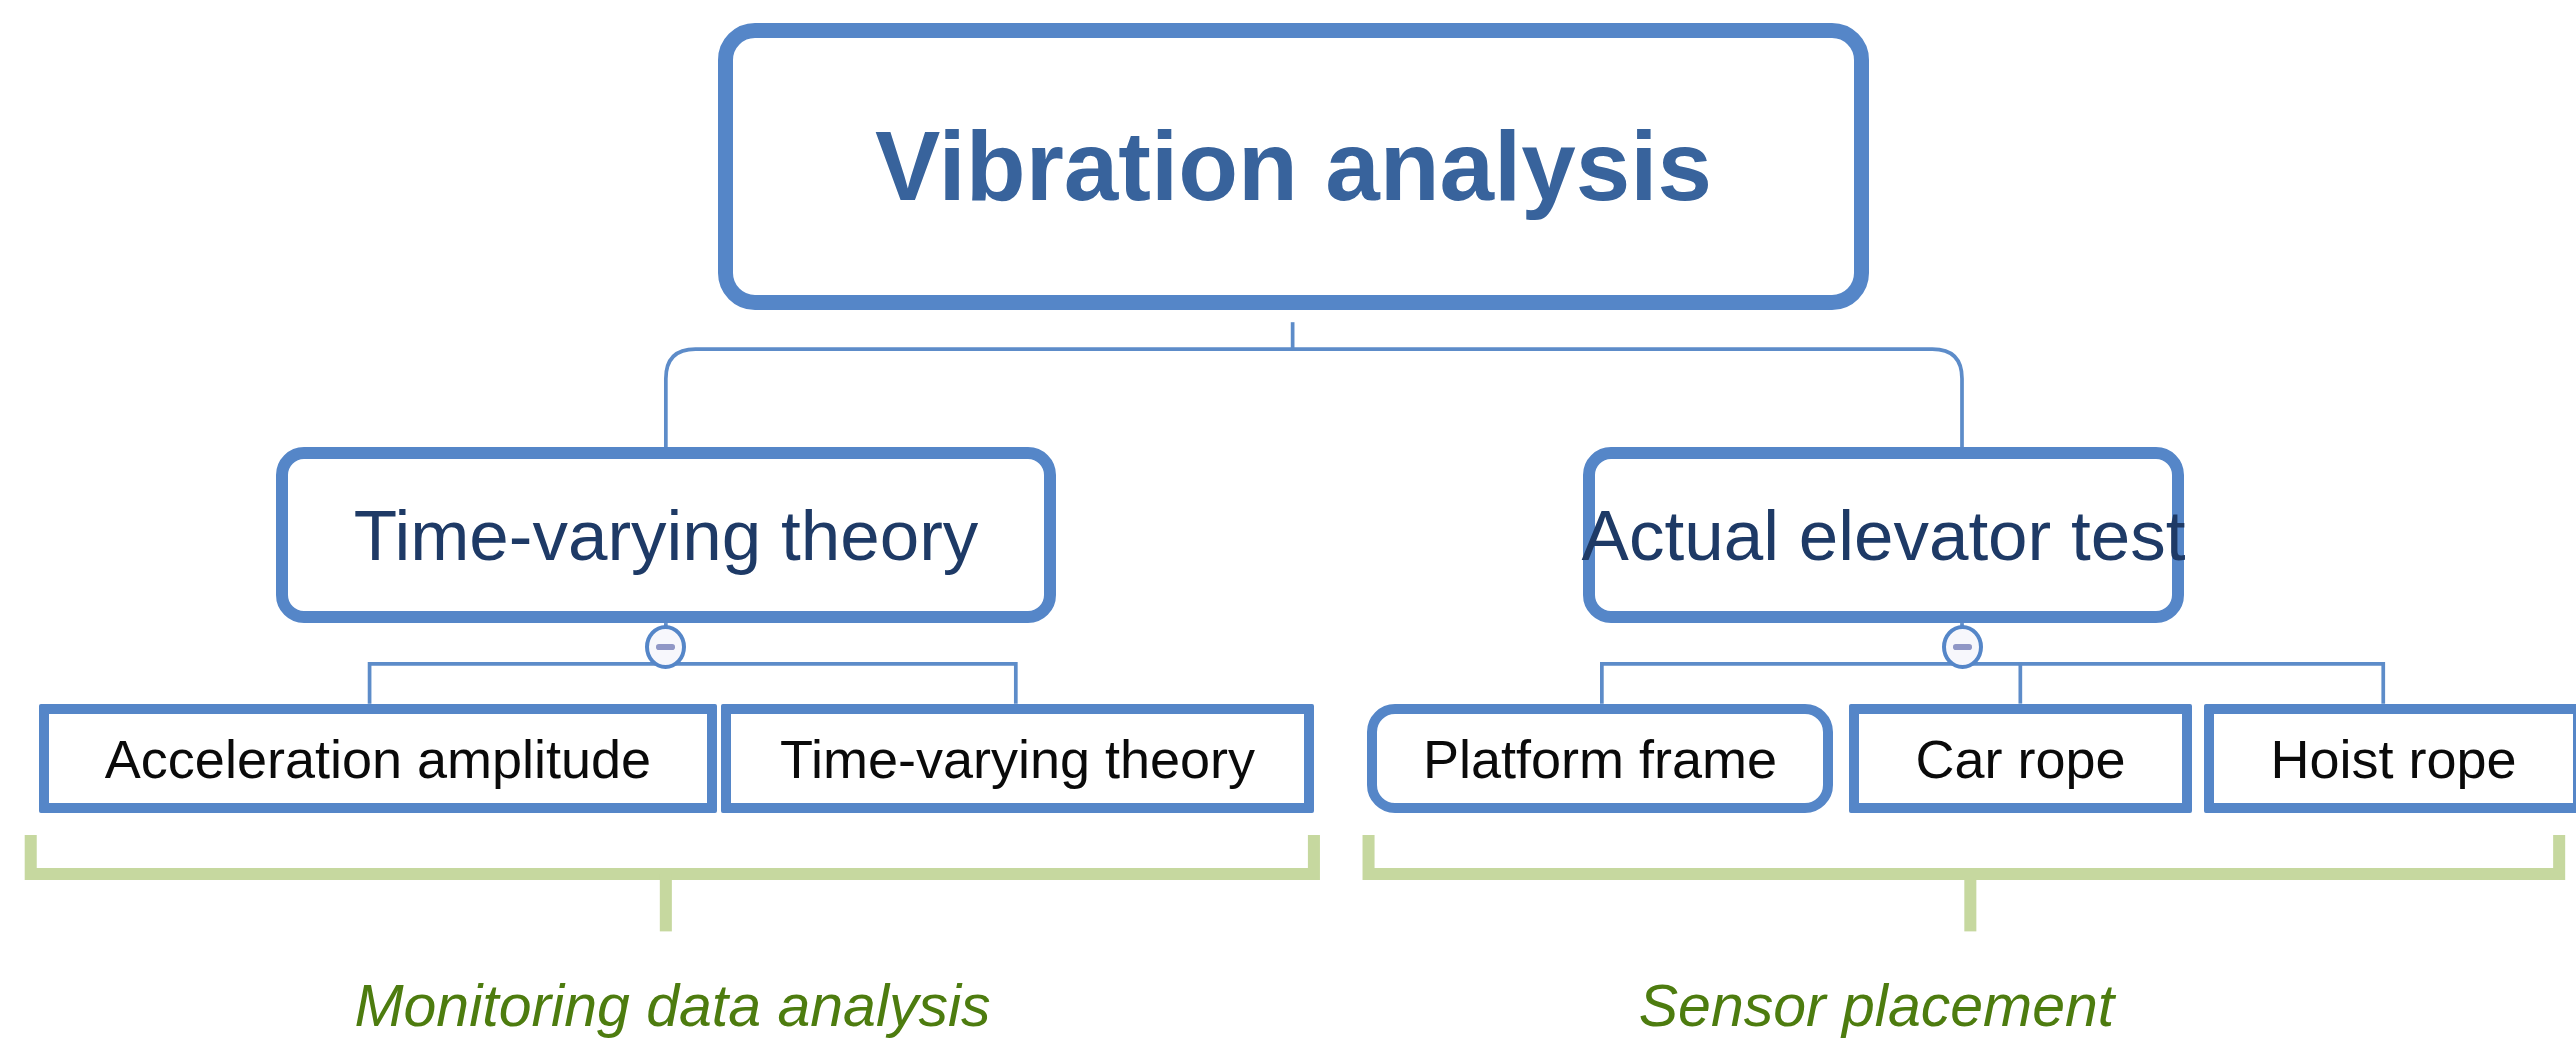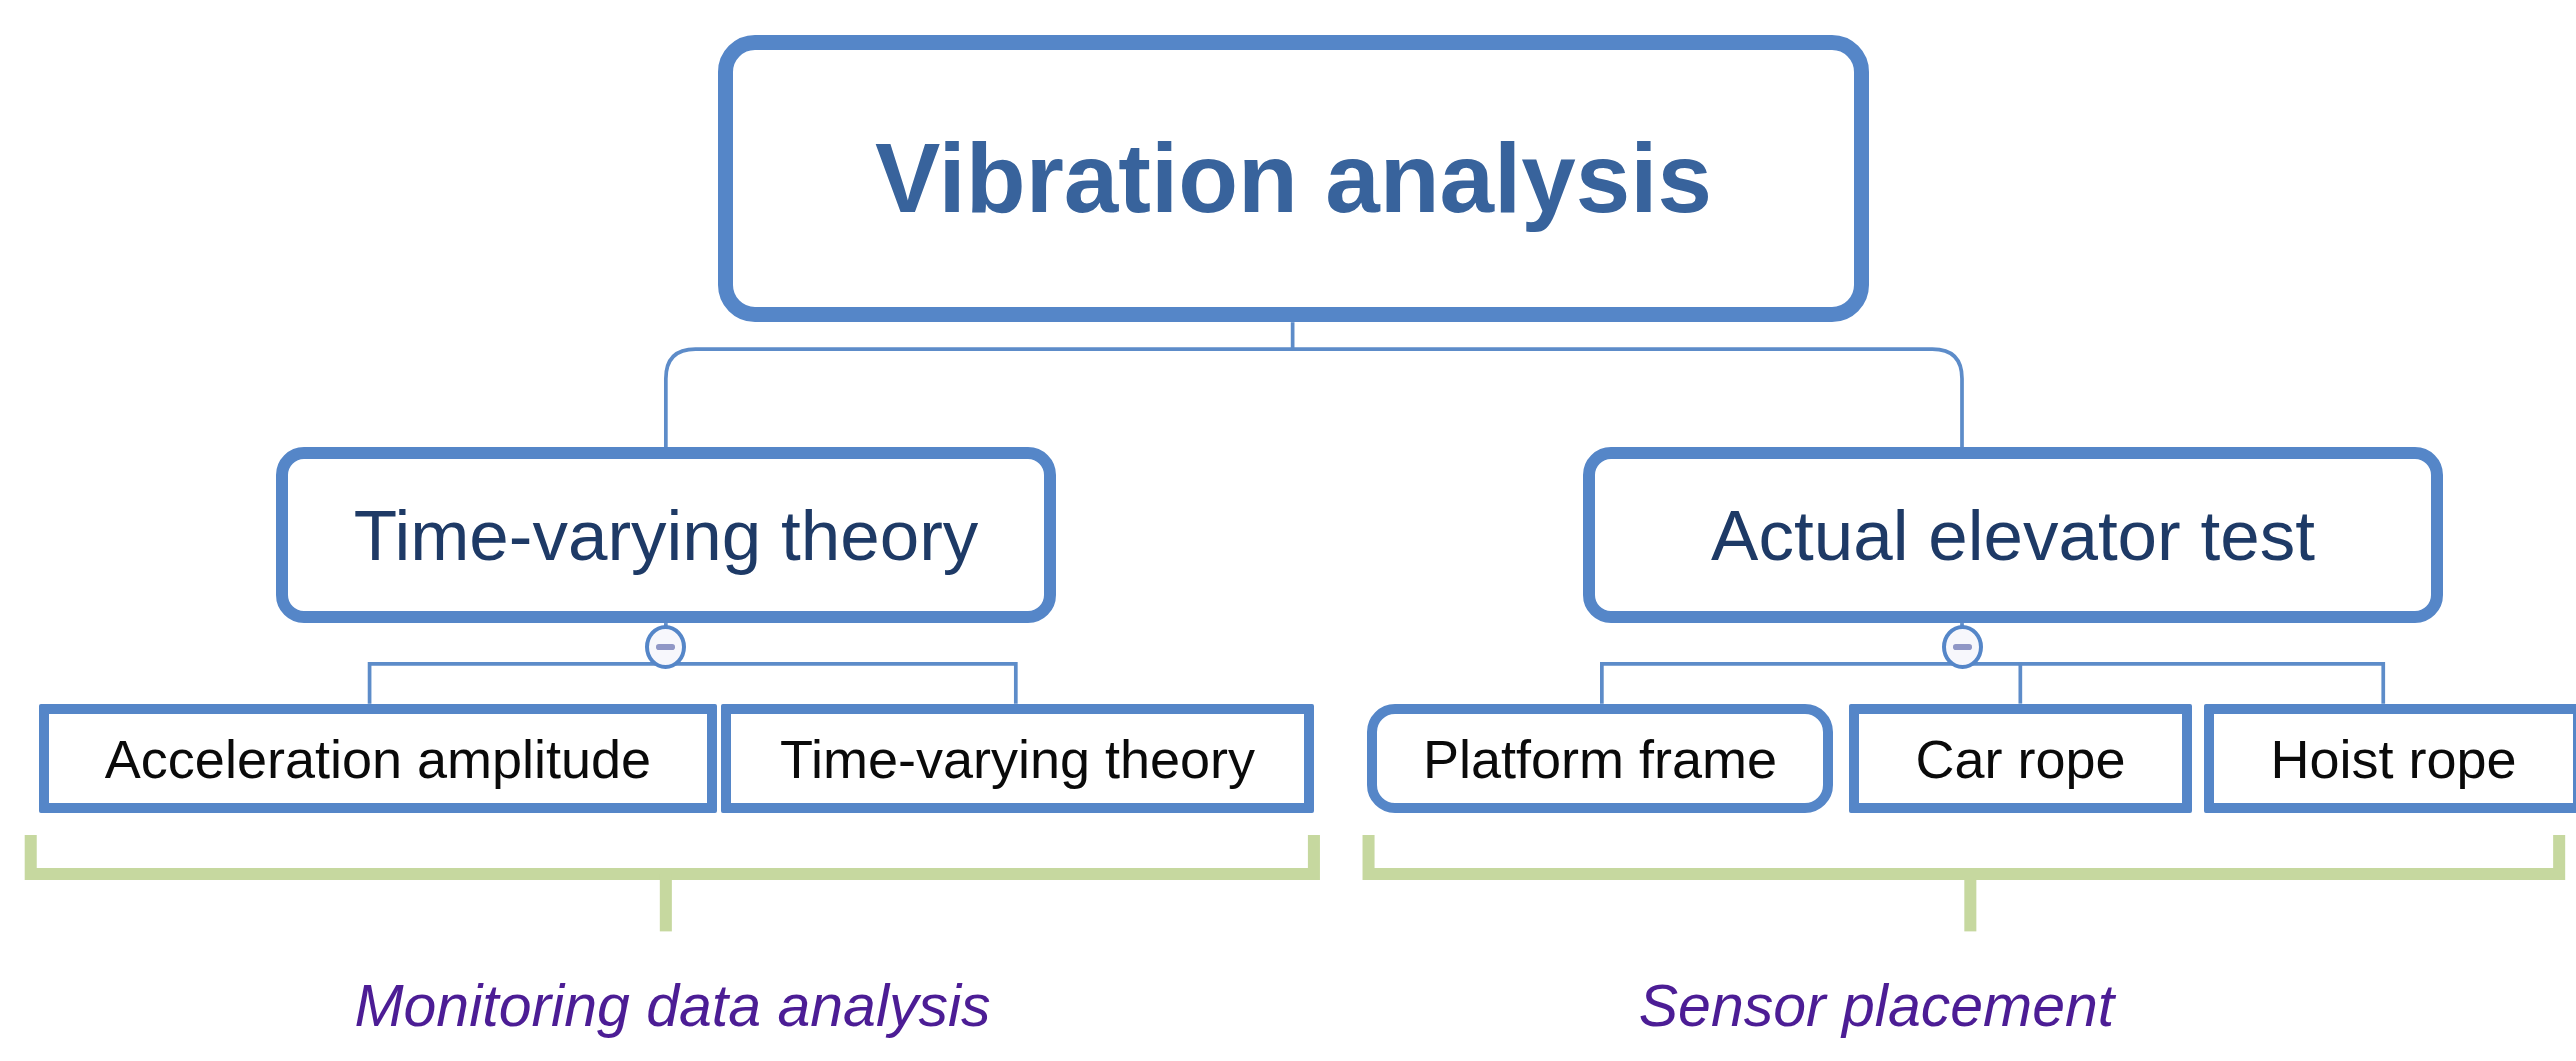--- a/index.html
+++ b/index.html
@@ -20,30 +20,30 @@
     position: absolute;
     box-sizing: border-box;
     background: #ffffff;
     display: flex;
     align-items: center;
     justify-content: center;
     text-align: center;
     white-space: nowrap;
   }
   .node-root {
-    left: 718px; top: 35px; width: 1151px; height: 287px;
+    left: 718px; top: 23px; width: 1151px; height: 287px;
     border: 15.7px solid #5586C8; border-radius: 37px;
     font-size: 98px; font-weight: bold; color: #38639C;
   }
   .node-branch {
     border: 12px solid #5586C8; border-radius: 28px;
     font-size: 71px; color: #1E3A66;
   }
   .node-branch-left  { left: 276px;  top: 447px; width: 780px; height: 176px; }
-  .node-branch-right { left: 1583px; top: 447px; width: 860px; height: 176px; }
+  .node-branch-right { left: 1583px; top: 447px; width: 601px; height: 176px; }
   .node-leaf {
     top: 704px; height: 109px;
     border: 10.2px solid #5586C8; border-radius: 1.9px;
     font-size: 54px; color: #0A0A0A;
   }
   .leaf-a { left: 39px;   width: 678px; }
   .leaf-b { left: 721px;  width: 593px; }
   .leaf-c { left: 1367px; width: 466px; border-radius: 28px; }
   .leaf-d { left: 1849px; width: 343px; }
   .leaf-e { left: 2204px; width: 379px; }
@@ -64,21 +64,21 @@
     background: #9097C6;
     border-radius: 2.8px;
   }
   .group-label {
     position: absolute;
     top: 972px;
     width: 833px;
     text-align: center;
     font-size: 59px;
     font-style: italic;
-    color: #4c1d95;
+    color: #4d7c0f;
     white-space: nowrap;
   }
   .group-label-left  { left: 256px; }
   .group-label-right { left: 1460px; }
 </style>
 </head>
 <body>
 
 <div class="canvas">
 

